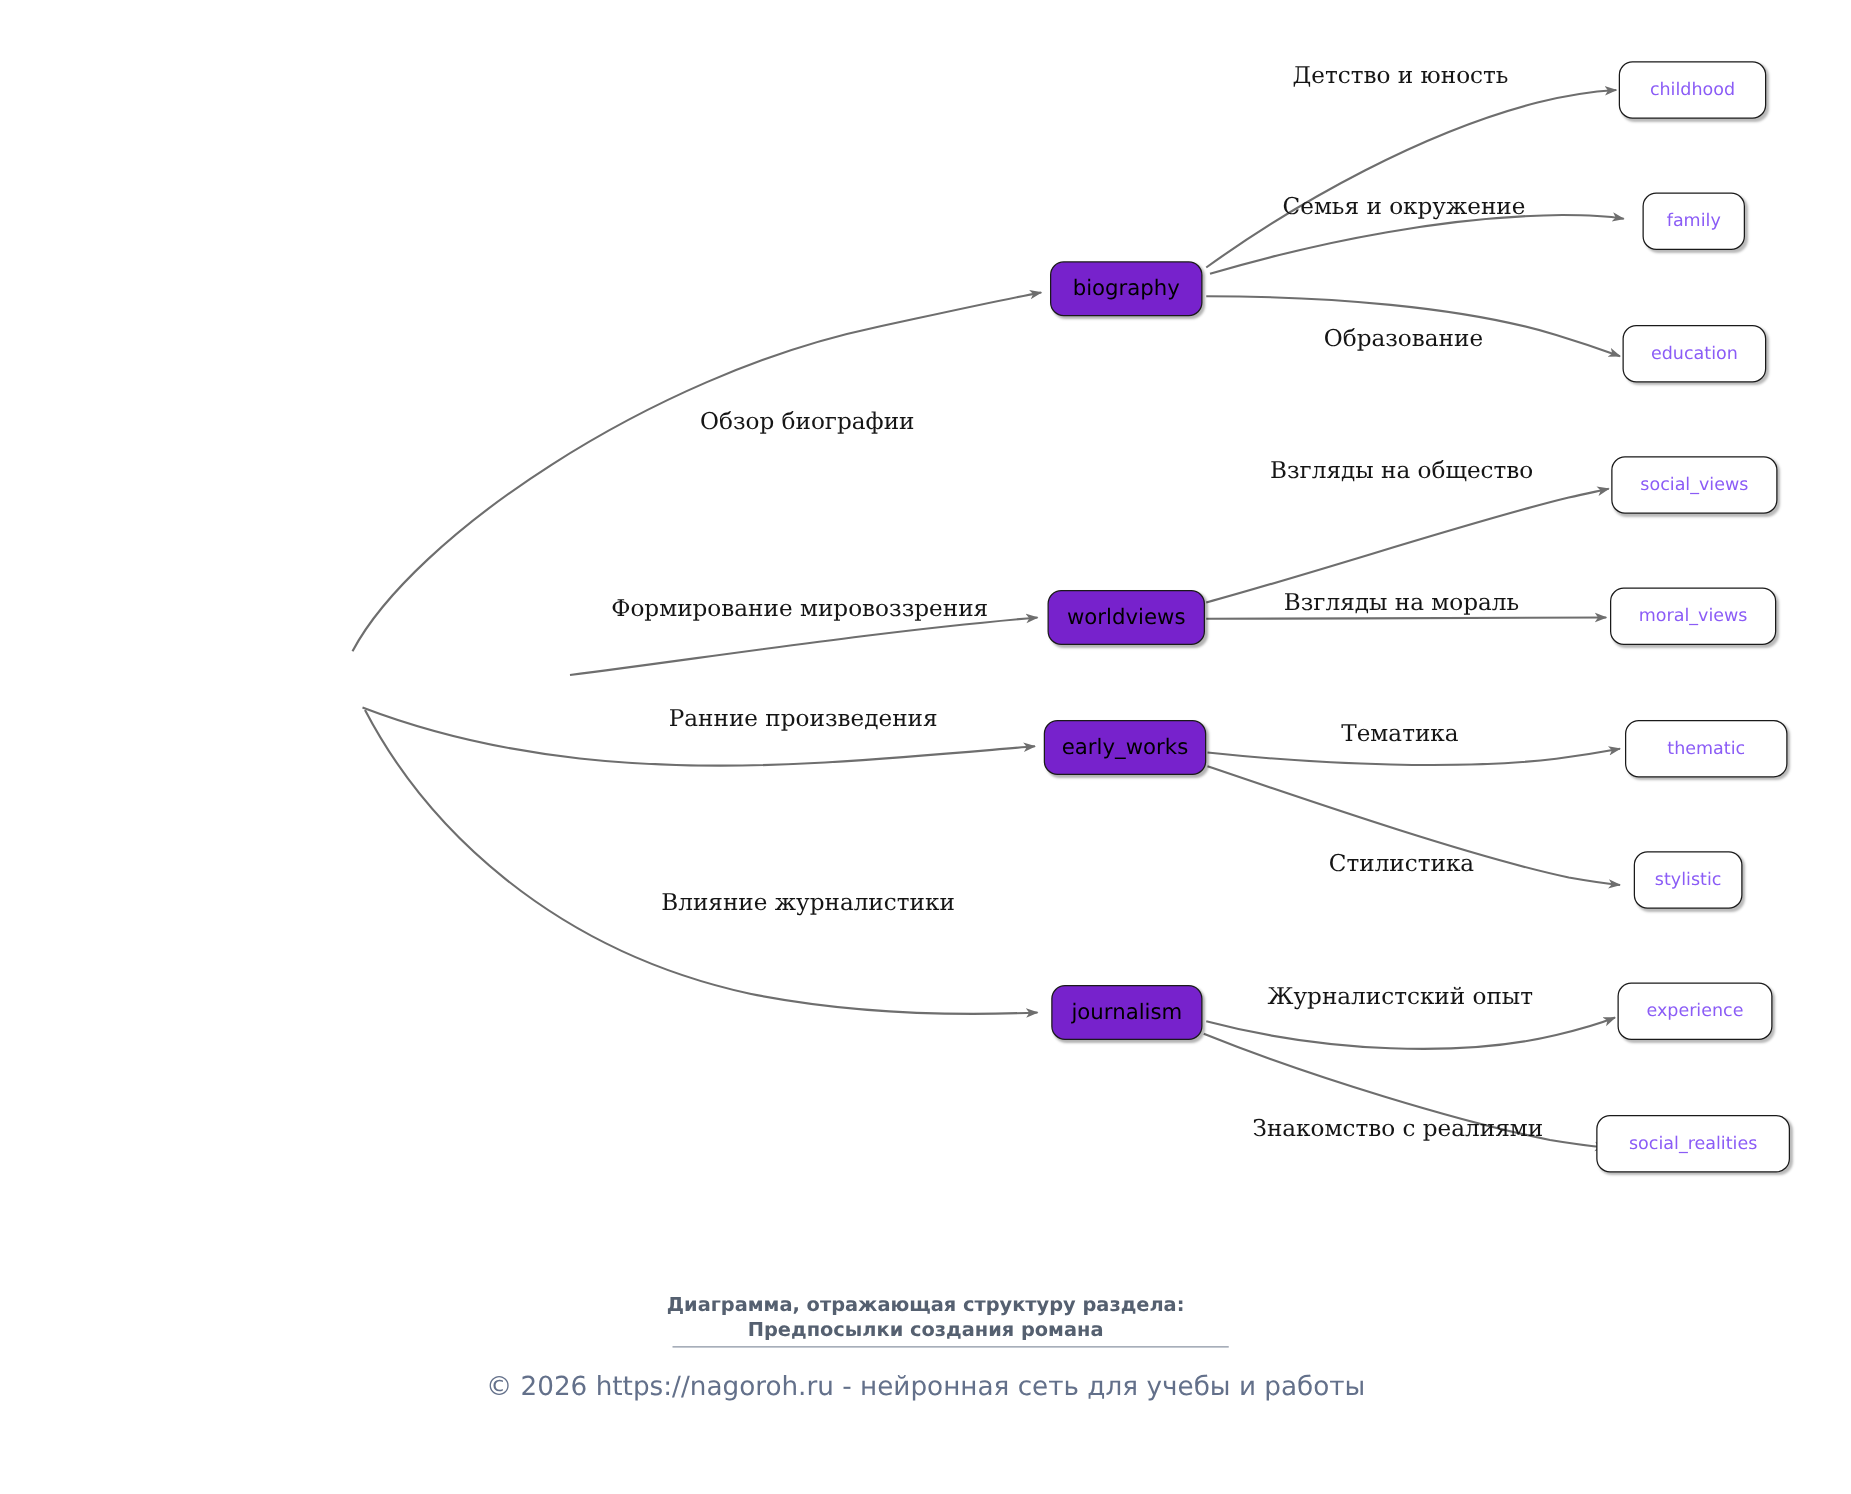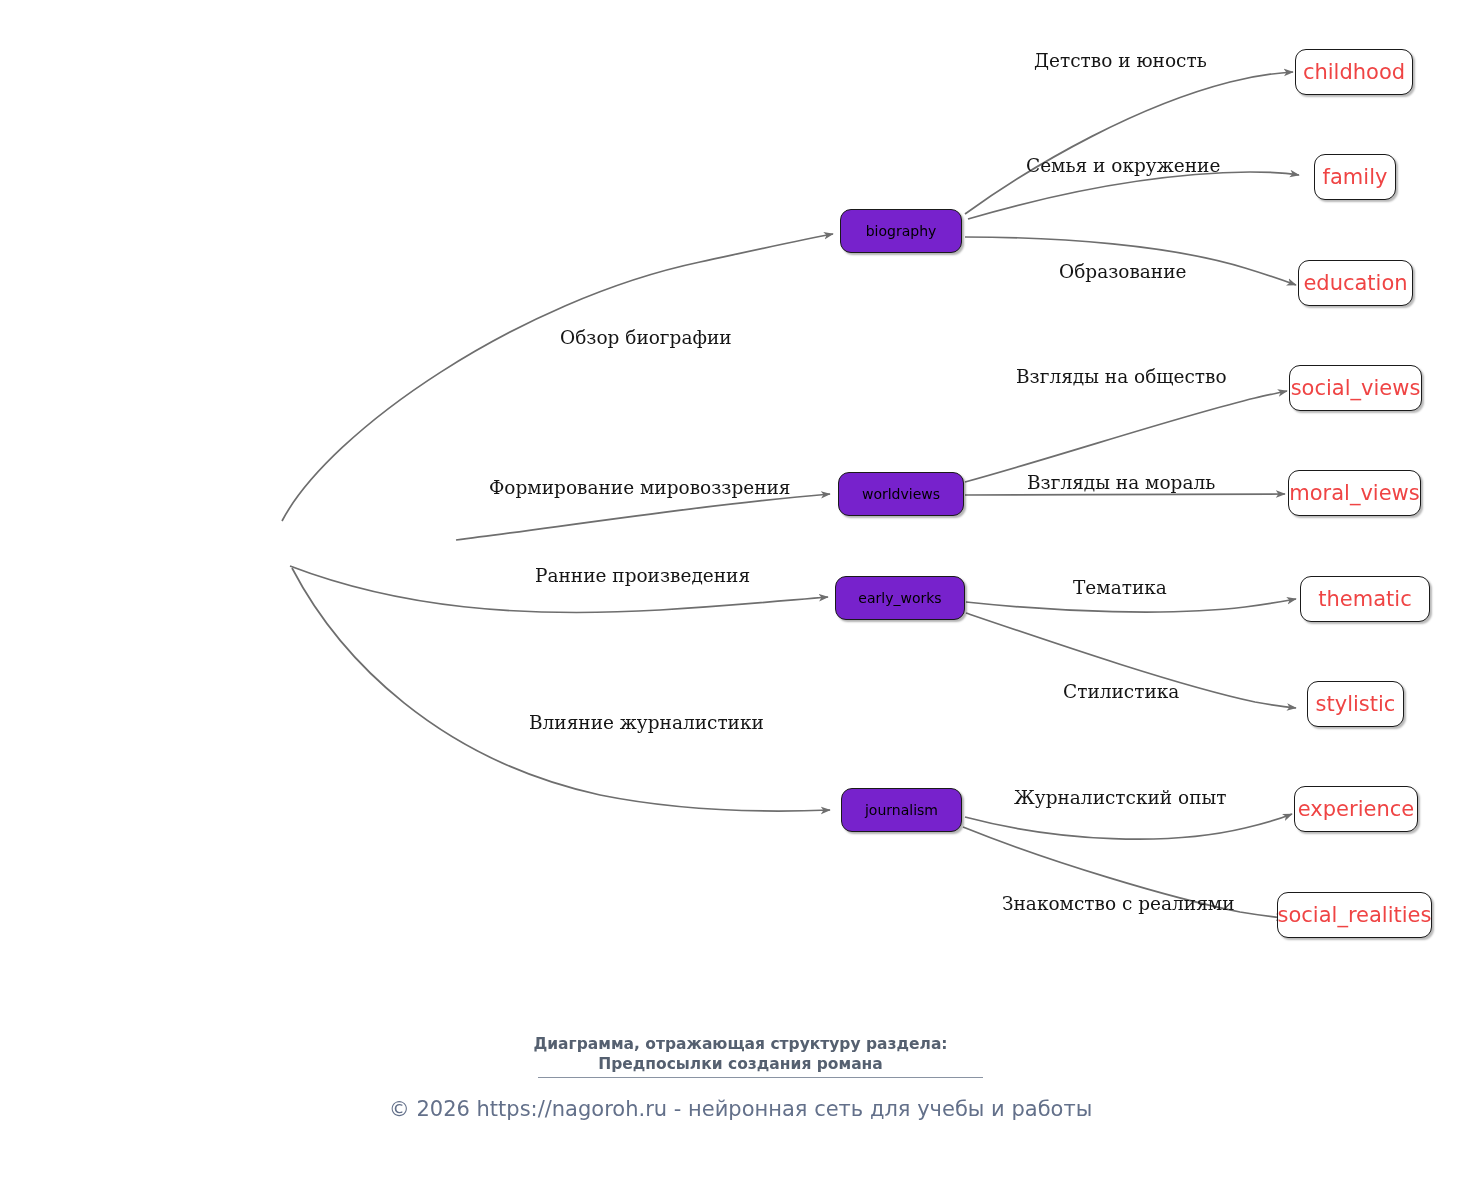--- a/index.html
+++ b/index.html
@@ -39,28 +39,28 @@
     background: #76b82a;
     border: 1.6px solid #3d3d3d;
     color: #000000;
     font-size: 18.5px;
     box-shadow: 2px 2px 2px rgba(0,0,0,0.30);
   }
   .node.branch {
     background: #7722cc;
     border: 1.6px solid #1a1a1a;
     color: #000000;
-    font-size: 14px;
+    font-size: 17px;
     box-shadow: 2px 2px 2px rgba(0,0,0,0.30);
   }
   .node.leaf {
     background: #ffffff;
     border: 1.5px solid #1a1a1a;
-    color: #ef4444;
-    font-size: 21px;
+    color: #8b5cf6;
+    font-size: 14px;
     box-shadow: 2px 2px 2px rgba(0,0,0,0.28);
   }
   .edge-label {
     position: absolute;
     font-family: "DejaVu Serif", "Liberation Serif", serif;
     font-size: 18.5px;
     color: #151515;
     white-space: nowrap;
     z-index: 2;
   }
@@ -150,21 +150,21 @@
   <div class="node leaf" style="left:1314px; top:154px; width:82px; height:46px;">family</div>
 
   <div class="node leaf" style="left:1298px; top:260px; width:115px; height:46px;">education</div>
 
   <div class="node leaf" style="left:1289px; top:365px; width:133px; height:46px;">social_views</div>
 
   <div class="node leaf" style="left:1288px; top:470px; width:133px; height:46px;">moral_views</div>
 
   <div class="node leaf" style="left:1300px; top:576px; width:130px; height:46px;">thematic</div>
 
-  <div class="node leaf" style="left:1307px; top:681px; width:97px; height:46px;">stylistic</div>
+  <div class="node leaf" style="left:1307px; top:681px; width:87px; height:46px;">stylistic</div>
 
   <div class="node leaf" style="left:1294px; top:786px; width:124px; height:46px;">experience</div>
 
   <div class="node leaf" style="left:1277px; top:892px; width:155px; height:46px;">social_realities</div>
 
   <div class="edge-label" style="left:560px; top:327px;">Обзор биографии</div>
 
   <div class="edge-label" style="left:489px; top:477px;">Формирование мировоззрения</div>
 
   <div class="edge-label" style="left:535px; top:565px;">Ранние произведения</div>

